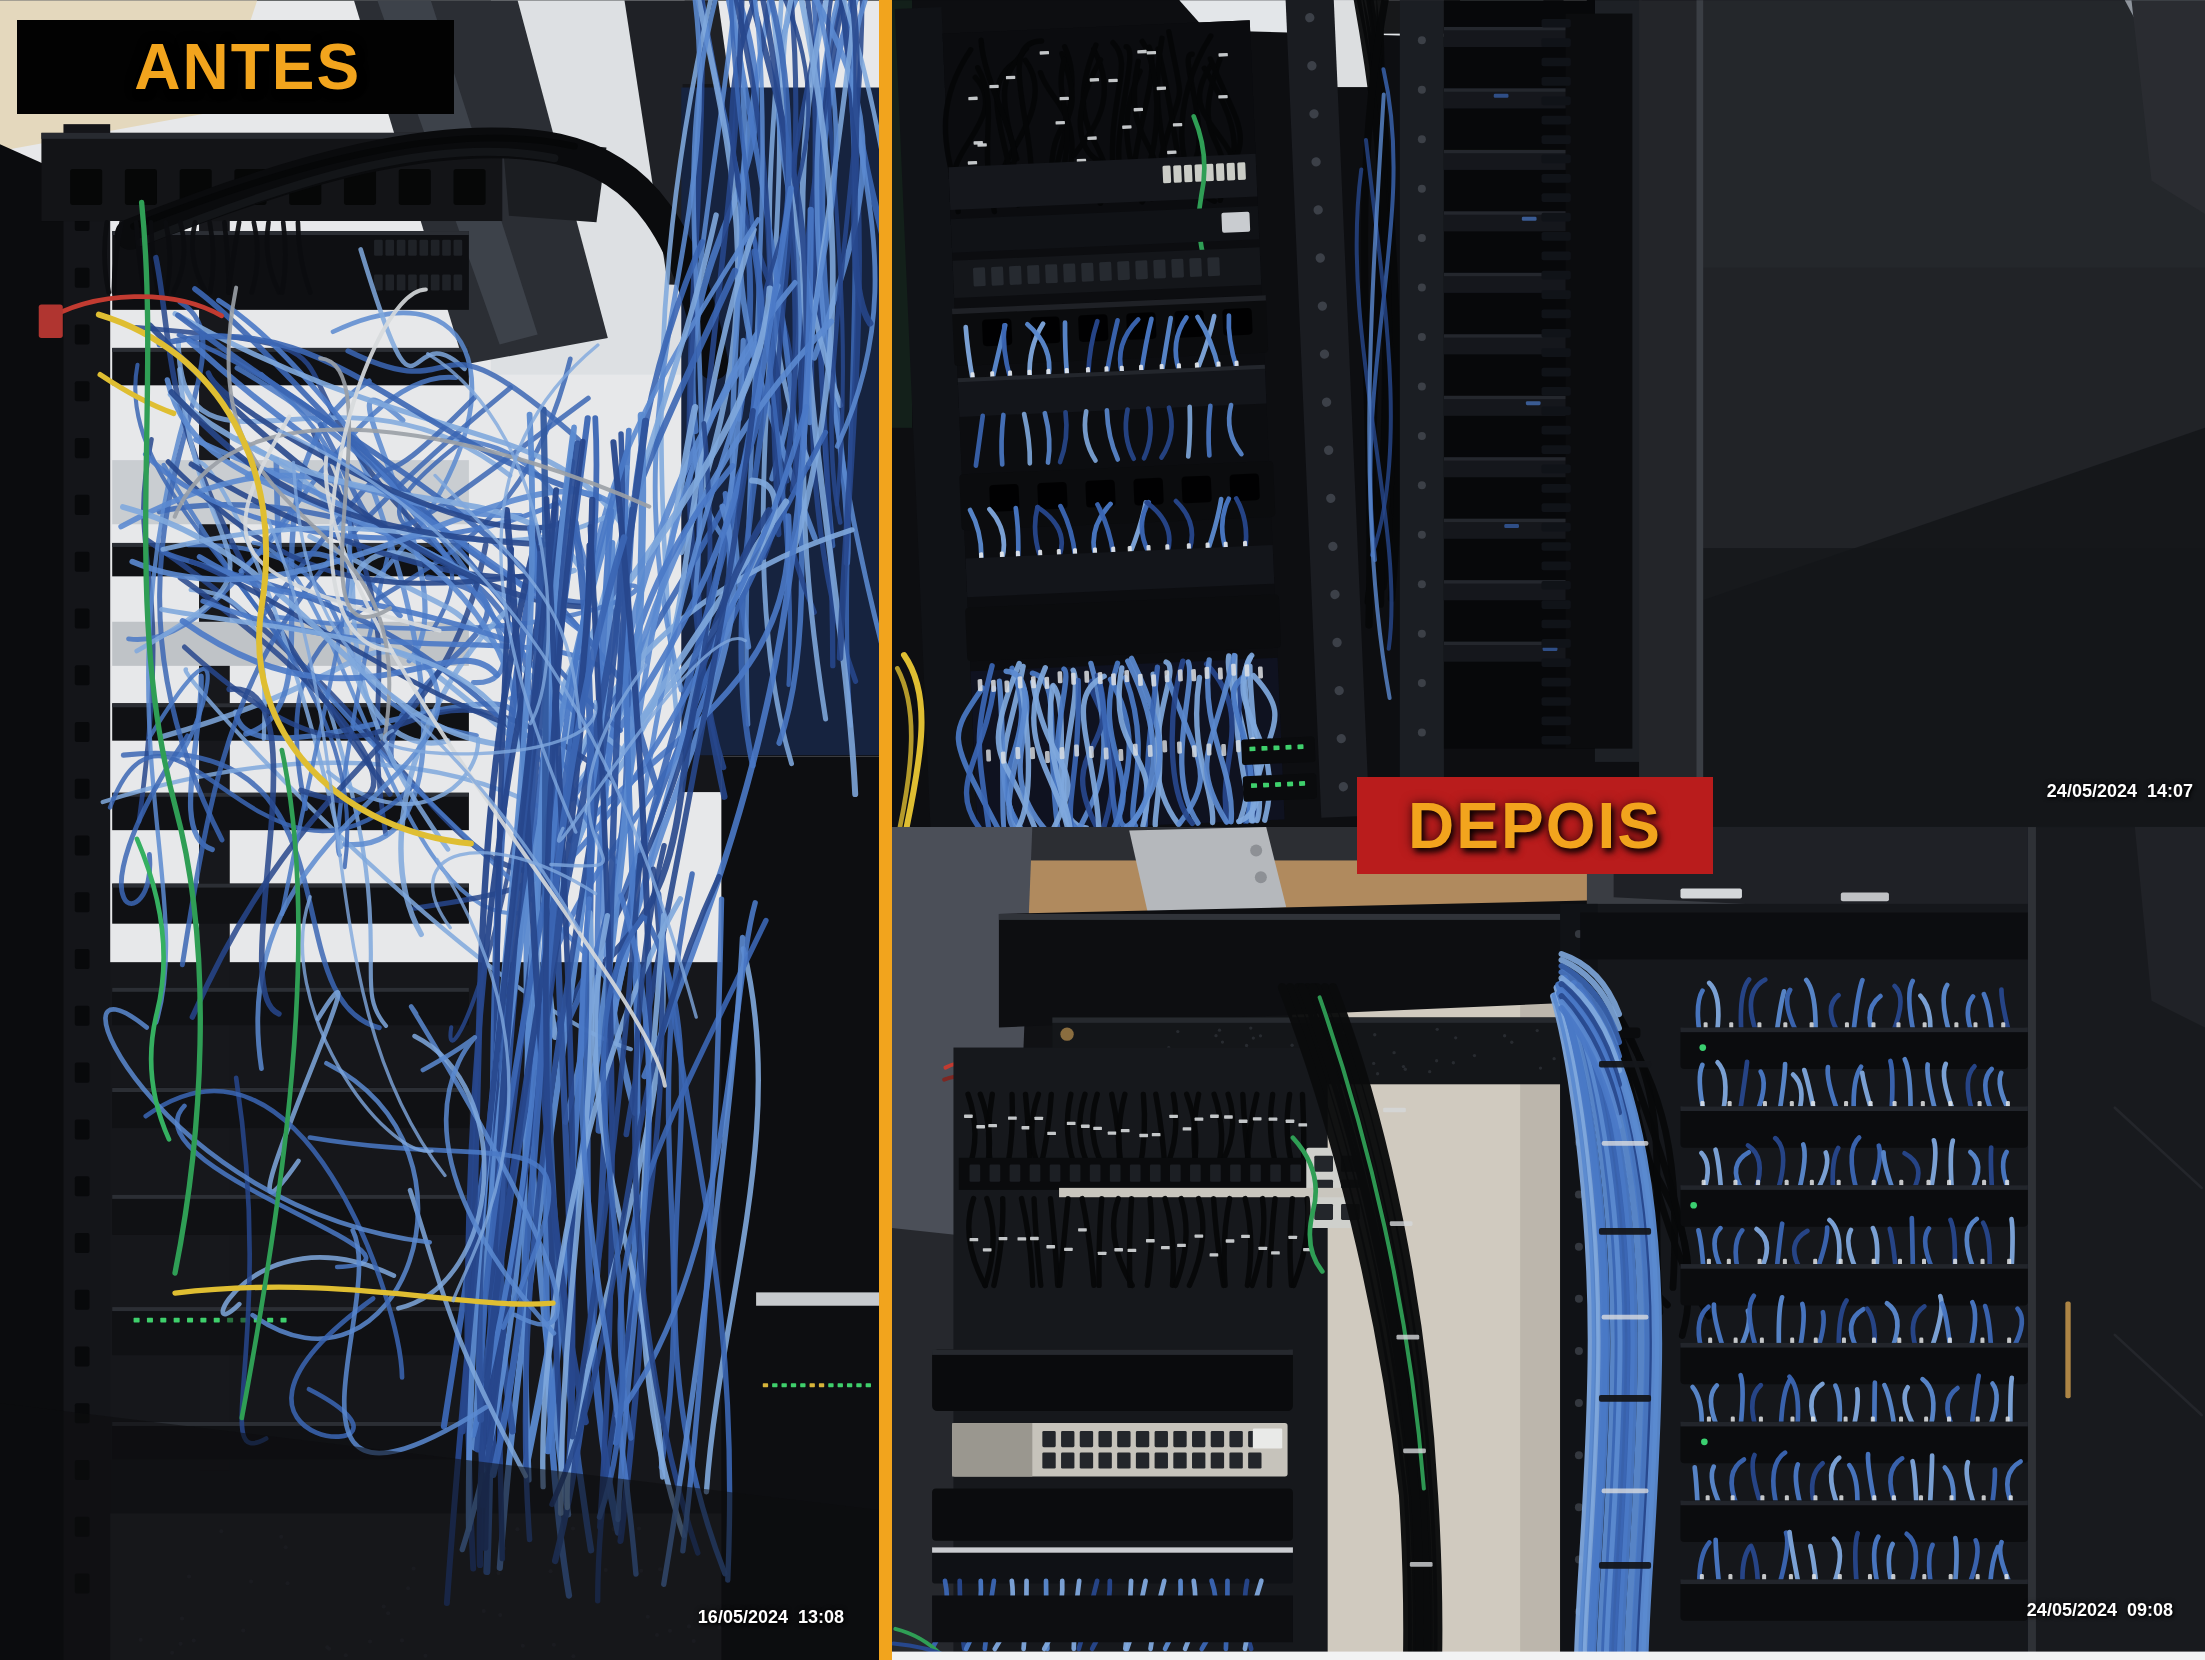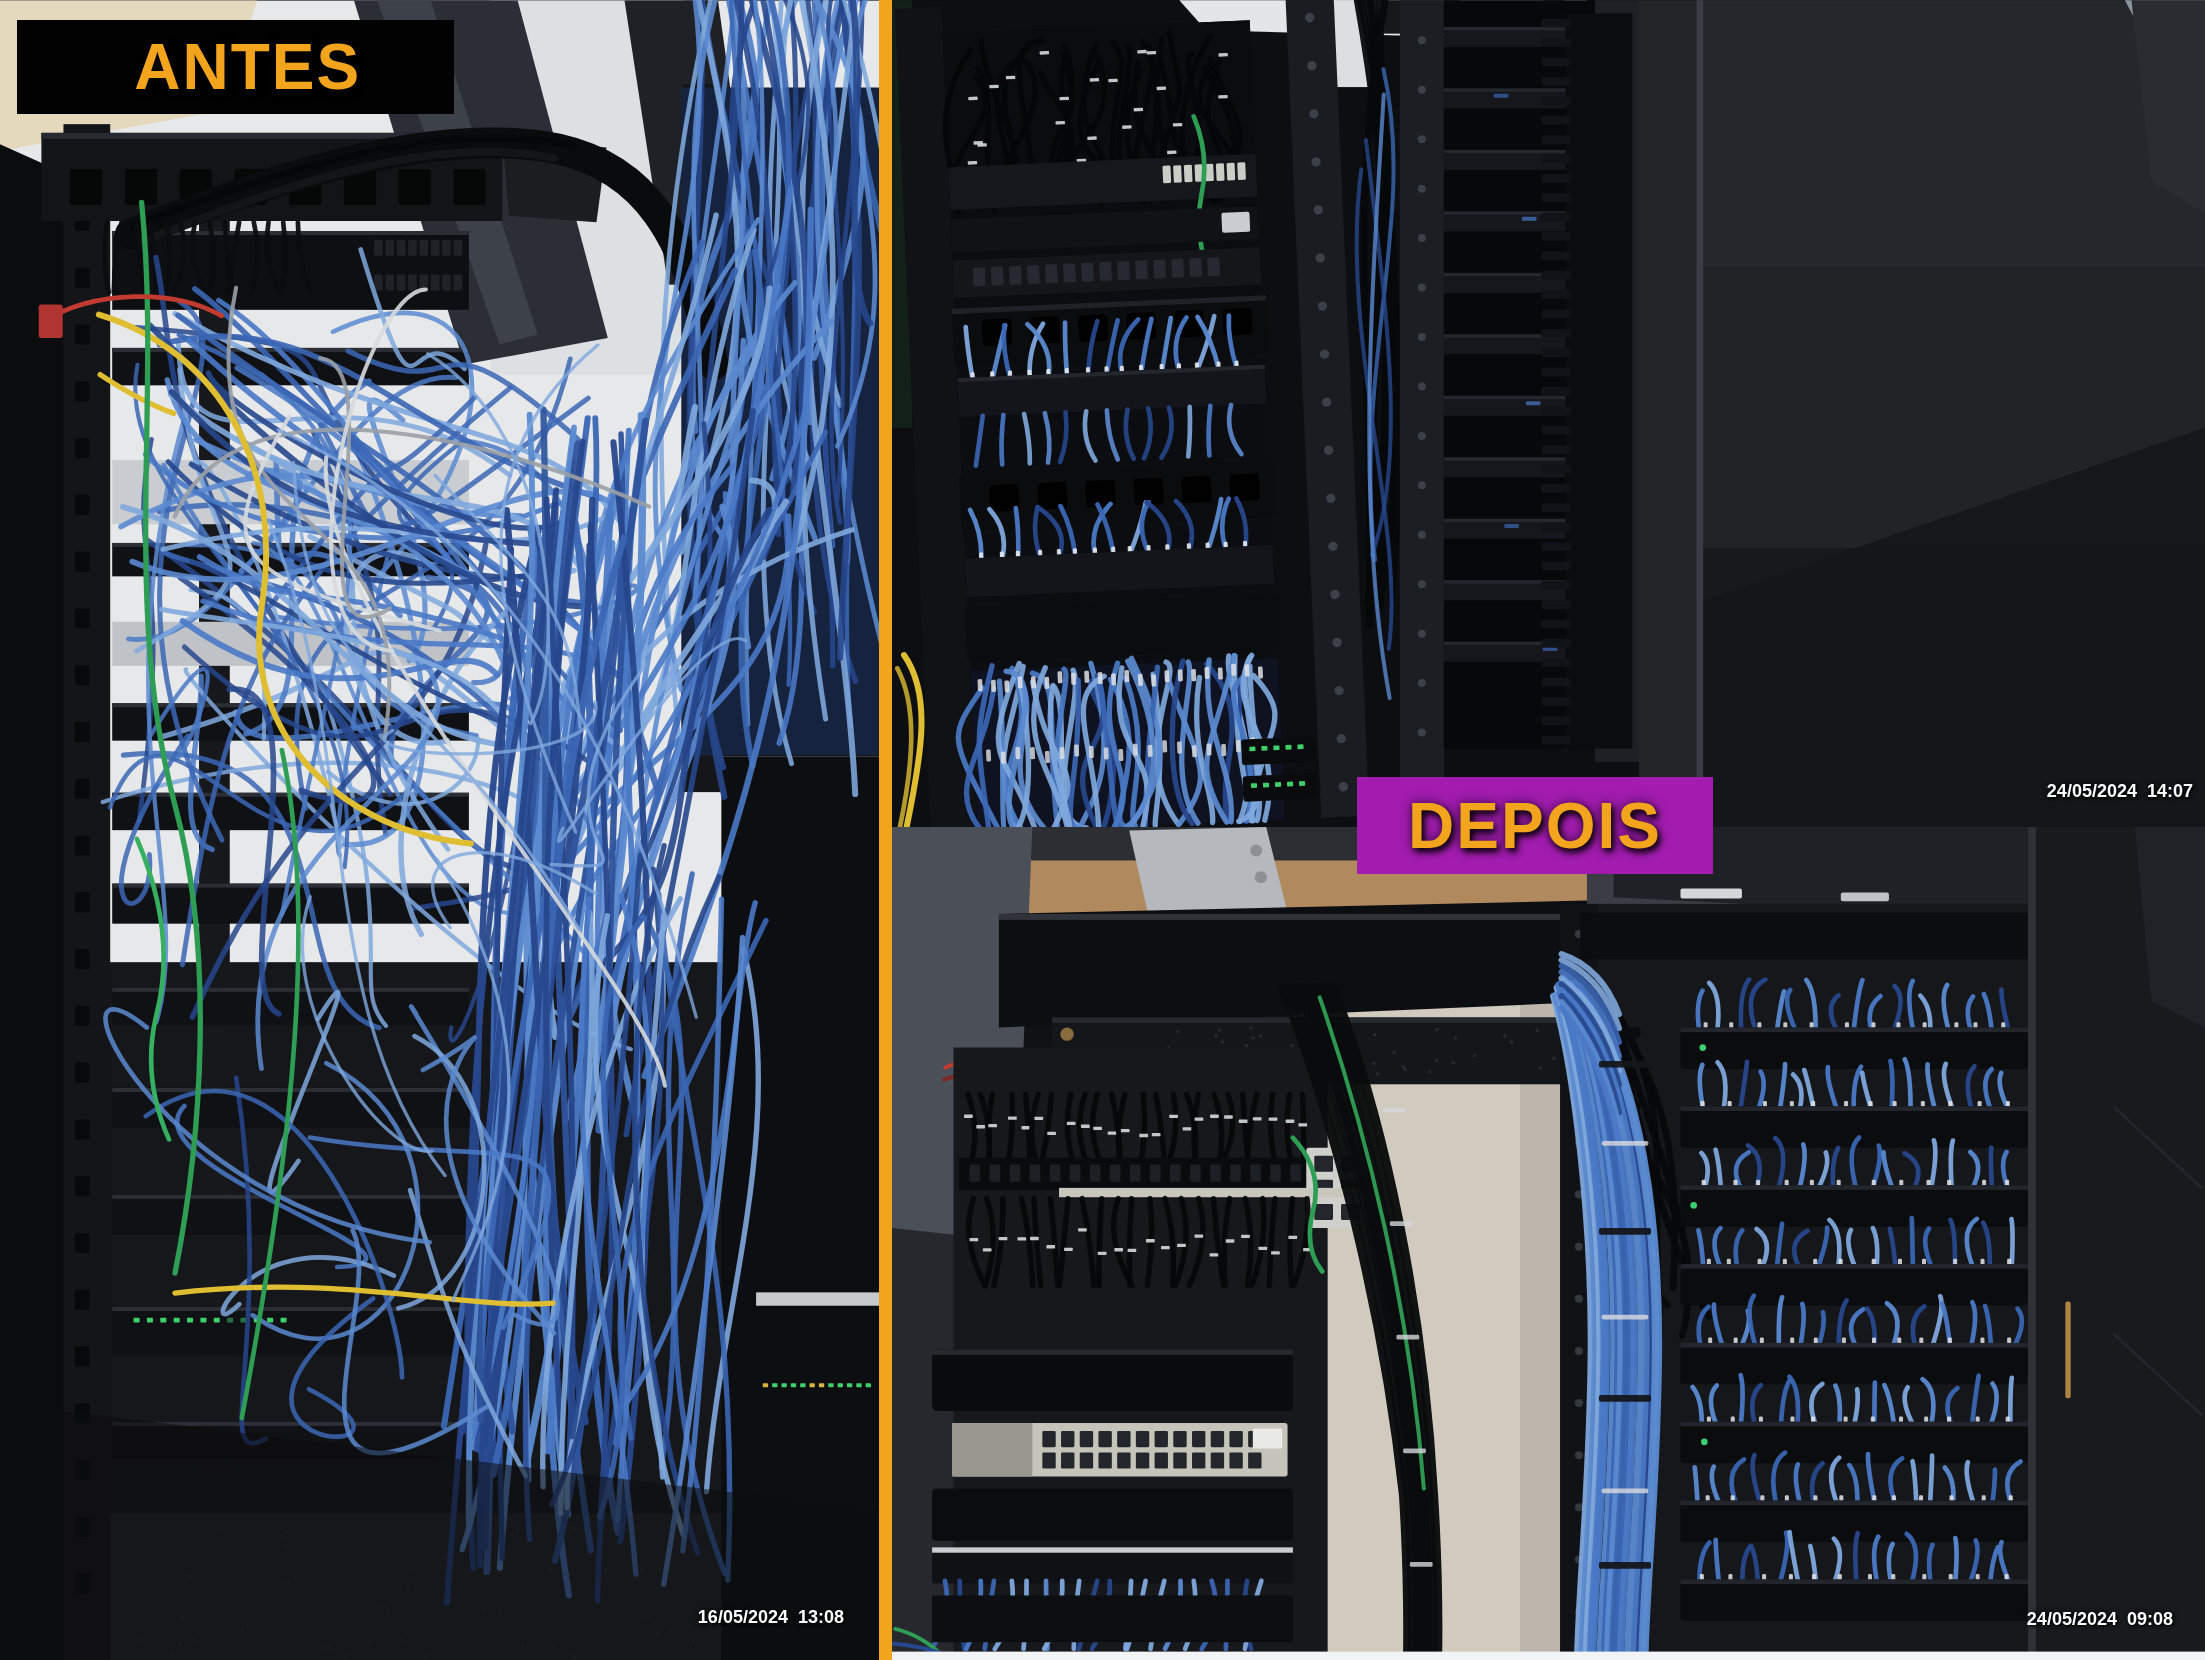--- a/index.html
+++ b/index.html
@@ -12,21 +12,21 @@
   #divider{position:absolute;left:879px;top:0;width:12.7px;height:1661px;background:#F2A41D;}
   .tag{position:absolute;background:#020202;display:flex;align-items:center;justify-content:center;z-index:30;}
   #tag-before{left:16.7px;top:20px;width:412px;height:94px;padding-left:25px;}
   #tag-after{left:1357px;top:777px;width:356px;height:97px;}
   .tag span{font-weight:bold;font-size:64px;letter-spacing:2px;color:#F2A41D;
             text-shadow:2.7px 4px 6.7px rgba(0,0,0,.95),0 0 12px rgba(0,0,0,.6);}
   .stamp{position:absolute;color:#fff;font-weight:bold;font-size:18px;white-space:pre;z-index:20;
          text-shadow:0 0 5.3px rgba(0,0,0,.85),1.3px 1.3px 2.7px rgba(0,0,0,.9);}
   #stamp-before{right:35px;bottom:33px;}
   #stamp-after-top{right:12px;bottom:25.4px;}
-  #stamp-after-bottom{right:32px;bottom:31px;}
+  #stamp-after-bottom{right:32px;bottom:40px;}
   svg{display:block;}
 </style>
 </head>
 <body>
 
 <div id="collage">
 
   <div class="photo" id="ph-before">
     <svg id="svg-before" width="879" height="1661" viewBox="0 0 1316 2485">
         <rect x="0" y="0" width="1316" height="2485" fill="#15161a" rx="0" opacity="1"></rect>
@@ -1496,18 +1496,18 @@
         <rect x="1700" y="0" width="12" height="1248" fill="#2e3136" rx="0" opacity="1"></rect>
         <rect x="1756" y="710" width="8" height="145" fill="#ad8545" rx="3" opacity="1"></rect>
         <polygon points="1860,0 1965,0 1965,300 1885,260" fill="#202227" opacity="1"></polygon>
         <path d="M1830 420 L1960 540" fill="none" stroke="#24262b" stroke-width="4" stroke-linecap="round" opacity="1"></path>
         <path d="M1830 760 L1960 880" fill="none" stroke="#24262b" stroke-width="4" stroke-linecap="round" opacity="1"></path>
         <rect x="0" y="1234" width="1965" height="14" fill="#F2F3F4" rx="0" opacity="1"></rect>
       </svg>
     <div class="stamp" id="stamp-after-bottom" style="color: rgb(255, 255, 255);">24/05/2024  09:08</div>
   </div>
 
-  <div class="tag" id="tag-after" style="background: #a21caf; align-items: center;">
+  <div class="tag" id="tag-after" style="background: #b91c1c; align-items: center;">
     <span style="color: rgb(242, 164, 29);">DEPOIS</span>
   </div>
 
 </div>
 
 
 </body></html>

